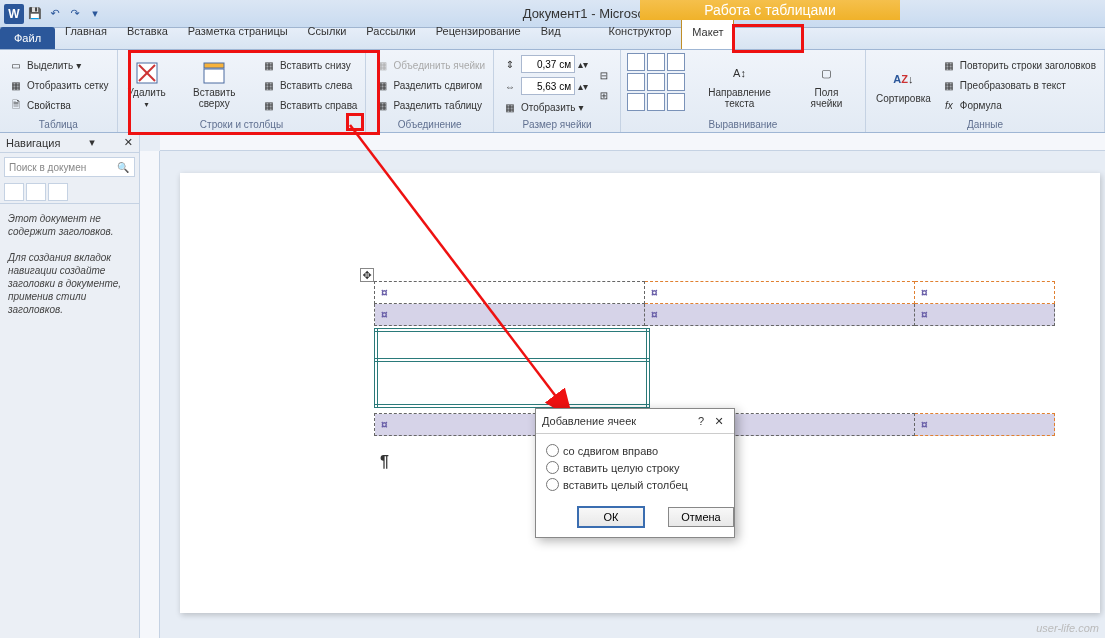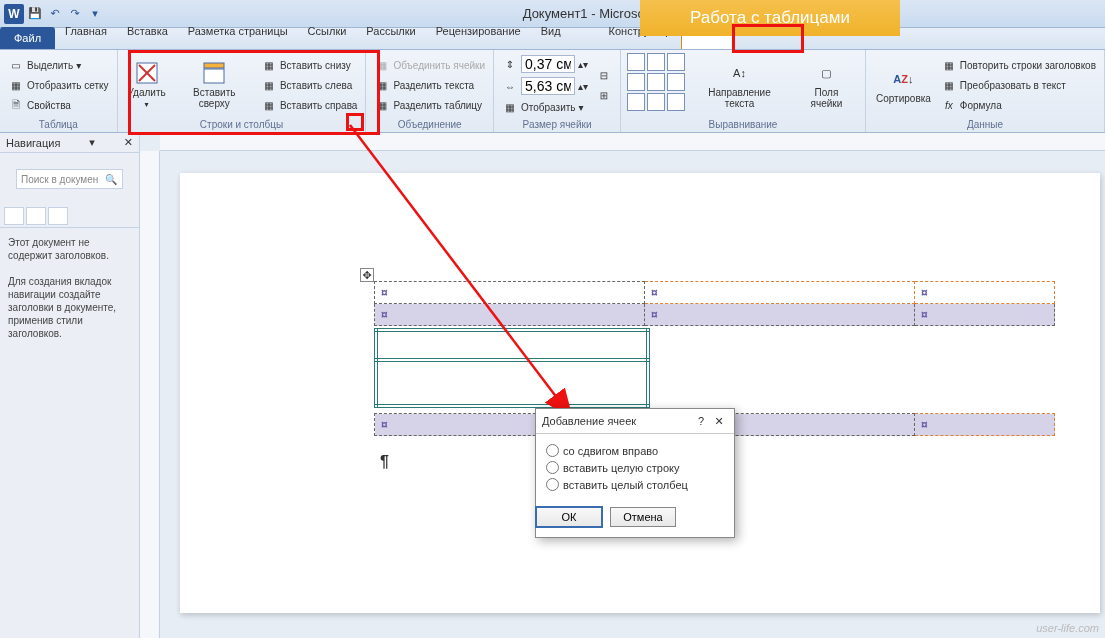--- a/index.html
+++ b/index.html
@@ -3,53 +3,53 @@
 <meta charset="utf-8">
 <style>
   * { box-sizing: border-box; margin: 0; padding: 0; font-family: "Segoe UI", Tahoma, sans-serif; }
   body { width: 1105px; height: 638px; background: #fff; overflow: hidden; position: relative; font-size: 11px; color: #333; }
   
   .titlebar { height: 28px; background: linear-gradient(#dbe6f4, #c9dbf0); display: flex; align-items: center; border-bottom: 1px solid #a0b5d0; }
   .qat { display: flex; align-items: center; gap: 2px; padding-left: 4px; }
   .qat-icon { width: 18px; height: 18px; display: inline-flex; align-items: center; justify-content: center; border-radius: 2px; color: #2b579a; }
   .app-icon { width: 20px; height: 20px; background: #2b579a; color: #fff; border-radius: 2px; display: inline-flex; align-items: center; justify-content: center; font-weight: bold; font-size: 12px; }
   .title-text { flex: 1; text-align: center; color: #333; font-size: 13px; }
-  .contextual-bg { position: absolute; left: 640px; top: 0; width: 260px; height: 36px; background: linear-gradient(#f5c04c, #f0b22a); display: flex; align-items: center; justify-content: center; color: #fff; font-size: 17px; }
+  .contextual-bg { position: absolute; left: 640px; top: 0; width: 260px; height: 20px; background: linear-gradient(#f5c04c, #f0b22a); display: flex; align-items: center; justify-content: center; color: #fff; font-size: 14px; }
 
   .tabs-row { height: 22px; background: linear-gradient(#e6eef8, #d8e4f2); display: flex; align-items: flex-end; border-bottom: 1px solid #9fb6d4; }
   .tab-file { background: #2b579a; color: #fff; padding: 4px 14px; height: 22px; display: inline-flex; align-items: center; border-radius: 3px 3px 0 0; }
   .tab { padding: 4px 10px; color: #333; cursor: default; height: 36px; display: inline-flex; align-items: center; }
   .tab.ctx { background: #fff; border: 1px solid #c08e28; border-bottom: none; border-radius: 3px 3px 0 0; }
 
   .ribbon { height: 83px; background: linear-gradient(#f0f4fa, #e2eaf4); border-bottom: 1px solid #9fb6d4; display: flex; position: relative; }
   .group { border-right: 1px solid #c5d2e3; padding: 3px 6px 0; display: flex; flex-direction: column; justify-content: space-between; }
   .group-title { text-align: center; font-size: 10px; color: #607090; padding: 2px 0; }
   .group-body { display: flex; gap: 4px; flex: 1; }
   .btn-vert { display: flex; flex-direction: column; align-items: center; justify-content: center; gap: 2px; padding: 2px 4px; min-width: 46px; }
   .btn-icon-lg { width: 24px; height: 24px; display: inline-flex; align-items: center; justify-content: center; }
   .btn-lbl { font-size: 10px; text-align: center; line-height: 1.1; }
   .stack3 { display: flex; flex-direction: column; gap: 2px; justify-content: center; }
   .row-item { display: flex; align-items: center; gap: 3px; font-size: 10px; white-space: nowrap; padding: 1px 2px; }
   .sm-icon { width: 16px; height: 16px; display: inline-flex; align-items: center; justify-content: center; }
-  .sz-input { width: 54px; height: 18px; border: 1px solid #aab8cf; background: #fff; font-size: 14px; padding: 0 3px; text-align: right; }
+  .sz-input { width: 54px; height: 18px; border: 1px solid #aab8cf; background: #fff; font-size: 10px; padding: 0 3px; text-align: right; }
   .align-grid { display: grid; grid-template-columns: repeat(3, 18px); grid-template-rows: repeat(3, 18px); gap: 2px; }
   .align-grid div { border: 1px solid #7a92b8; background: #fff; display: flex; align-items: center; justify-content: center; }
 
   .highlight-red { position: absolute; border: 3px solid #e11; pointer-events: none; z-index: 50; }
   .hl-group { left: 128px; top: 50px; width: 252px; height: 85px; }
   .hl-tab { left: 732px; top: 24px; width: 72px; height: 29px; }
   .hl-dlg { left: 346px; top: 113px; width: 18px; height: 18px; }
 
   .doc-area { position: absolute; left: 0; top: 133px; right: 0; bottom: 0; display: flex; }
   .navpane { width: 140px; background: #ebeff5; border-right: 1px solid #c5d2e3; display: flex; flex-direction: column; }
   .nav-hdr { display: flex; align-items: center; justify-content: space-between; padding: 3px 6px; border-bottom: 1px solid #c5d2e3; font-size: 11px; }
-  .nav-search { margin: 16px; height: 20px; border: 1px solid #c5d2e3; background: #fff; display: flex; align-items: center; font-size: 10px; color: #888; padding: 0 4px; }
+  .nav-search { margin: 4px; height: 20px; border: 1px solid #c5d2e3; background: #fff; display: flex; align-items: center; font-size: 10px; color: #888; padding: 0 4px; }
   .nav-tabs { display: flex; gap: 2px; padding: 2px 4px; border-bottom: 1px solid #c5d2e3; }
   .nav-tabs div { width: 20px; height: 18px; border: 1px solid #c5d2e3; background: #fff; }
-  .nav-msg { padding: 8px; font-size: 10px; color: #444; line-height: 1.3; }
+  .nav-msg { padding: 8px; font-size: 10px; color: #444; line-height: 1.3; font-style: italic; }
   
   .ruler-area { flex: 1; position: relative; background: #e7edf5; }
   .ruler-h { position: absolute; left: 20px; right: 0; top: 0; height: 18px; background: #f5f7fb; border-bottom: 1px solid #c5d2e3; font-size: 8px; color: #555; }
   .ruler-v { position: absolute; left: 0; top: 18px; width: 20px; bottom: 0; background: #f5f7fb; border-right: 1px solid #c5d2e3; }
   .page { position: absolute; left: 40px; top: 40px; width: 920px; height: 440px; background: #fff; box-shadow: 1px 2px 6px rgba(0,0,0,.2); }
   
   .tbl-handle { position: absolute; left: 180px; top: 95px; width: 14px; height: 14px; border: 1px solid #888; background: #fff; display: flex; align-items: center; justify-content: center; }
   
   table.doc-tbl { position: absolute; border-collapse: collapse; }
   .doc-tbl td { border: 1px dashed #666; height: 22px; font-size: 12px; color: #6a5fa8; padding: 0 6px; }
@@ -57,21 +57,21 @@
   .fill-band { background: #d6d3e8; }
   .border-teal td { border: 4px double #2a7a7a; height: 30px; }
 
   .dialog { position: absolute; left: 535px; top: 408px; width: 200px; background: #fff; border: 1px solid #888; box-shadow: 3px 3px 10px rgba(0,0,0,.3); z-index: 100; }
   .dlg-title { height: 22px; background: #fff; border-bottom: 1px solid #ccc; display: flex; align-items: center; padding: 12px 6px; font-size: 11px; }
   .dlg-title .sp { flex: 1; }
   .dlg-close { width: 18px; text-align: center; }
   .dlg-body { padding: 8px 10px; }
   .radio-row { display: flex; align-items: center; gap: 4px; font-size: 11px; padding: 2px 0; }
   .radio-row input { margin: 0; }
-  .dlg-btns { display: flex; justify-content: flex-start; gap: 8px; padding: 6px 0 10px; }
+  .dlg-btns { display: flex; justify-content: flex-end; gap: 24px; padding: 6px 0 10px; }
   .dlg-btn { width: 66px; height: 20px; border: 1px solid #888; background: linear-gradient(#f8f8f8,#e8e8e8); font-size: 11px; }
   .dlg-btn.ok { border: 1px solid #3a6db0; outline: 1px solid #3a6db0; }
   .sel-dots { border: 1px dotted #000; padding: 0 2px; }
 
   svg.arrow { position: absolute; left: 340px; top: 120px; z-index: 60; pointer-events: none; }
   
   .watermark { position: absolute; right: 6px; bottom: 4px; font-size: 11px; color: #bbb; font-style: italic; z-index: 200; }
 </style>
 </head>
 <body>
@@ -166,21 +166,21 @@
 
   <div class="group">
     <div class="group-body">
       <div class="stack3">
         <div class="row-item" style="color:#aaa">
             <span class="sm-icon">▦</span>
             <span>Объединить ячейки</span>
           </div>
         <div class="row-item">
             <span class="sm-icon">▦</span>
-            <span>Разделить текста</span>
+            <span>Разделить сдвигом</span>
           </div>
         <div class="row-item">
             <span class="sm-icon">▦</span>
             <span>Разделить таблицу</span>
           </div>
       </div>
     </div>
     <div class="group-title">Объединение</div>
   </div>
 

